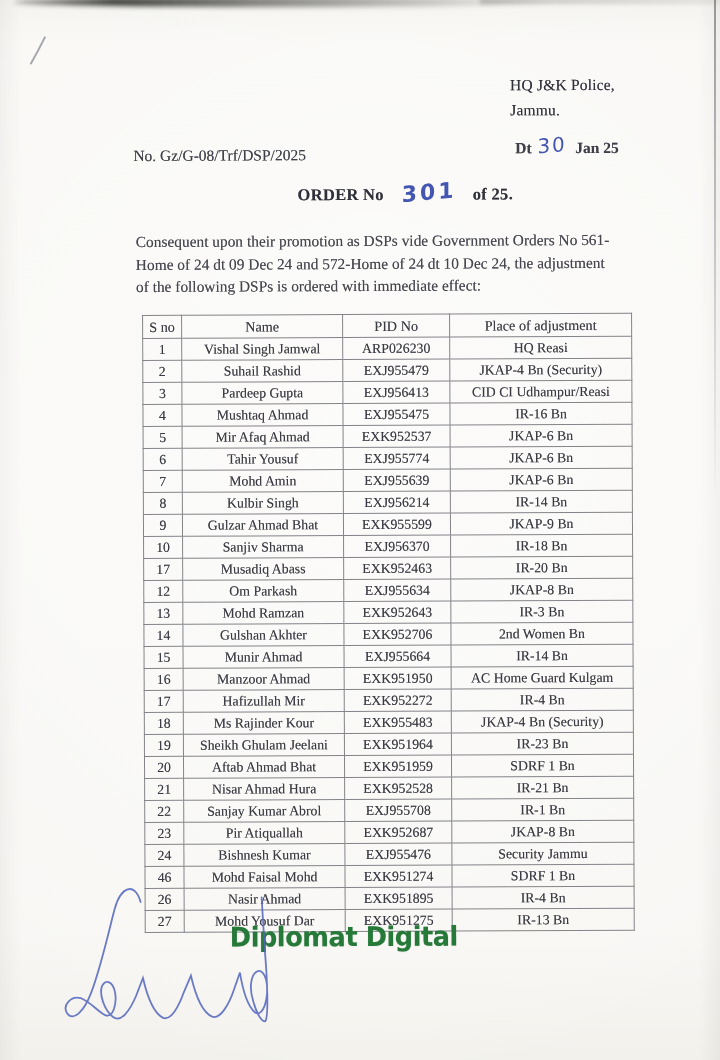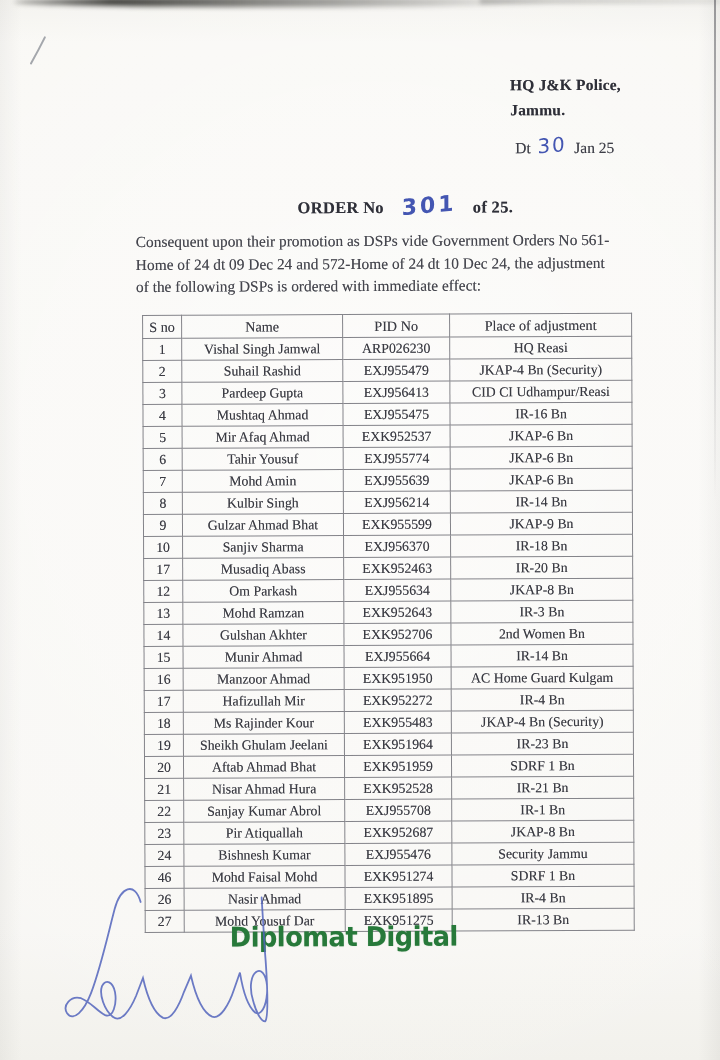--- a/index.html
+++ b/index.html
@@ -29,33 +29,33 @@
     filter:blur(2px);
   }
   .scan-edge-right{
     position:absolute;top:0;right:4px;width:2px;height:500px;
     background:linear-gradient(180deg, rgba(80,80,86,0.55), rgba(110,110,116,0.3) 55%, rgba(110,110,116,0));
     filter:blur(0.4px);
   }
   
   .letterhead{
     position:absolute;top:73px;left:512px;
-    font-weight:bold;font-size:15.5px;line-height:25px;color:#2e2f38;
+    font-weight:normal;font-size:15.5px;line-height:25px;color:#2e2f38;
     letter-spacing:0.2px;
   }
   .refline{position:absolute;top:146px;left:135px;font-size:15.5px;color:#3e3f48;}
   .dateline{position:absolute;top:138px;left:517px;font-size:15.5px;color:#3e3f48;display:flex;align-items:flex-start;}
   .hand{
     font-family:"DejaVu Sans", sans-serif;color:#4456b2;
     transform:rotate(-5deg) skewX(-5deg);letter-spacing:2px;
   }
   .hand-day{font-size:20px;margin:-4px 8px 0 6px;}
-  .date-suffix{margin-top:2px;}
+  .date-suffix{margin-top:2px;font-weight:bold;}
   .orderline{
-    position:absolute;top:196px;left:299px;display:flex;align-items:flex-start;
+    position:absolute;top:183px;left:299px;display:flex;align-items:flex-start;
     font-weight:bold;font-size:16.5px;color:#2f3039;letter-spacing:0.3px;
   }
   .hand-orderno{font-size:22px;margin:-3px 16px 0 18px;letter-spacing:3px;}
   .order-suffix{margin-top:2px;}
   .para{position:absolute;top:230px;left:137px;width:510px;font-size:15.4px;line-height:22.5px;color:#45464e;}
   .para div{white-space:nowrap;}
   
   table.adjust{
     position:absolute;top:314px;left:143px;border-collapse:collapse;
     font-size:13.8px;color:#393a42;table-layout:fixed;width:489px;
@@ -84,20 +84,21 @@
   <div class="scan-strip2"></div>
   <div class="scan-edge-right"></div>
 
   <div class="content">
 
     <div class="letterhead blur-txt">
       <div>HQ J&amp;K Police,</div>
       <div>Jammu.</div>
     </div>
 
+    <div class="refline blur-txt">No. Gz/G-08/Trf/DSP/2025</div>
 
     <div class="dateline">
       <span class="date-suffix blur-txt">Dt</span>
       <span class="hand hand-day">30</span>
       <span class="date-suffix blur-txt">Jan 25</span>
     </div>
 
     <div class="orderline">
       <span class="order-suffix blur-txt">ORDER No</span>
       <span class="hand hand-orderno">301</span>

